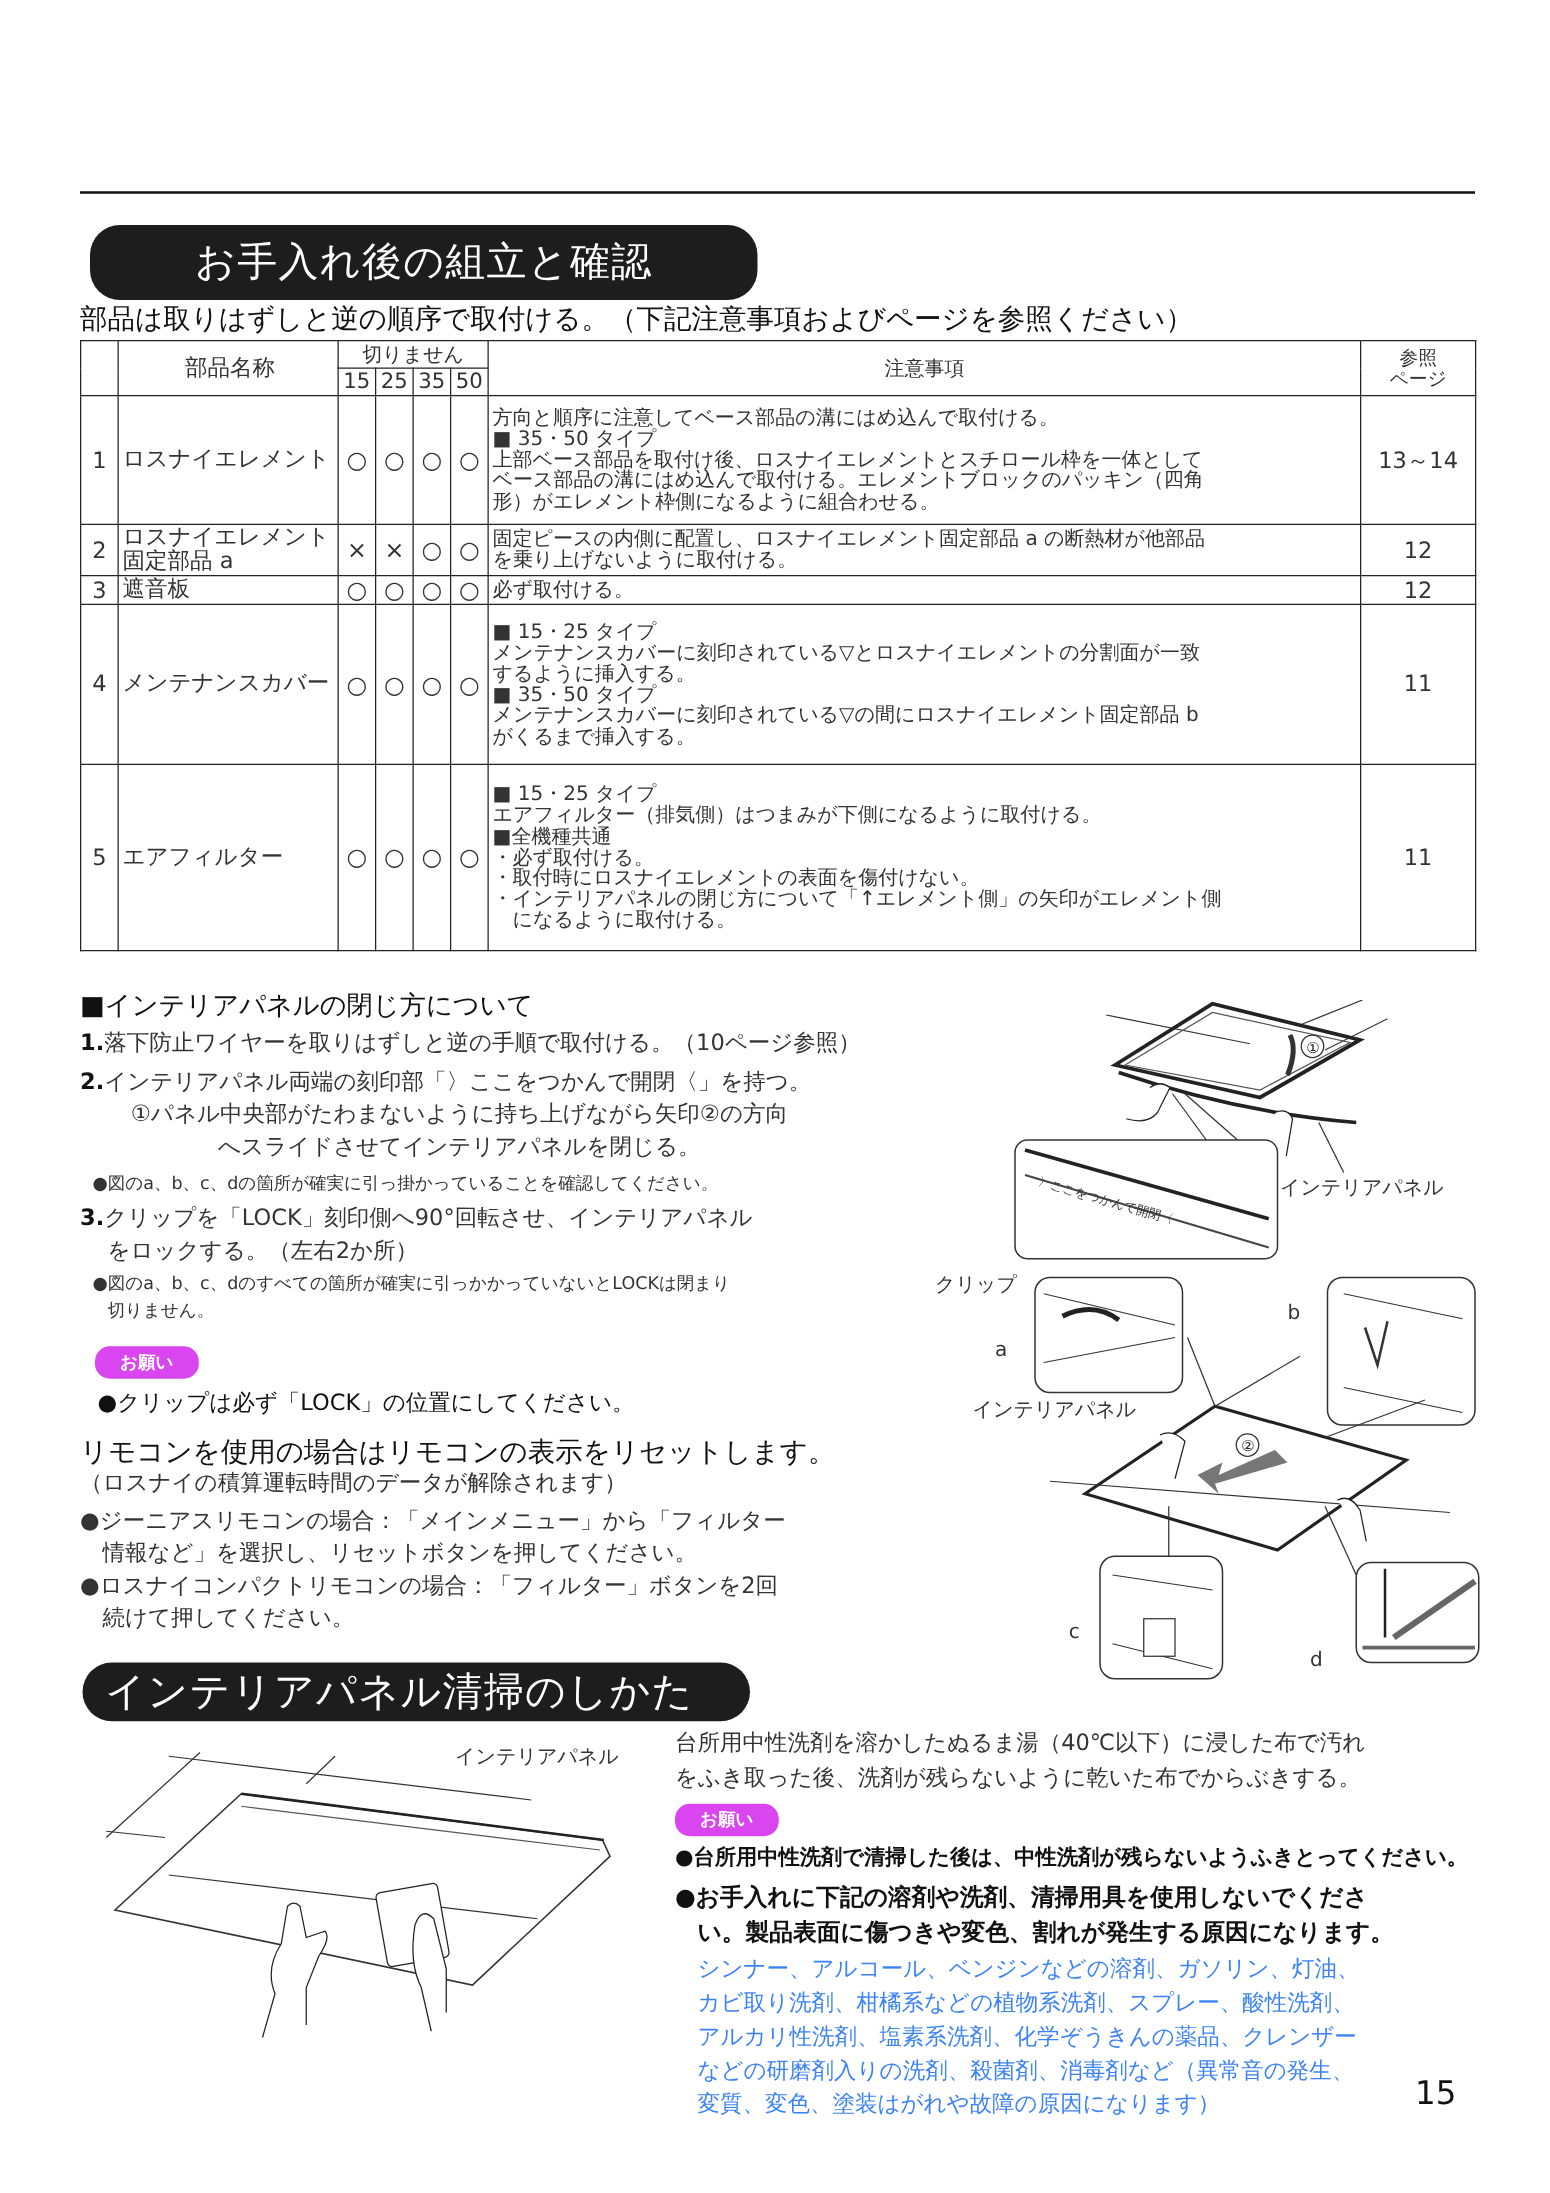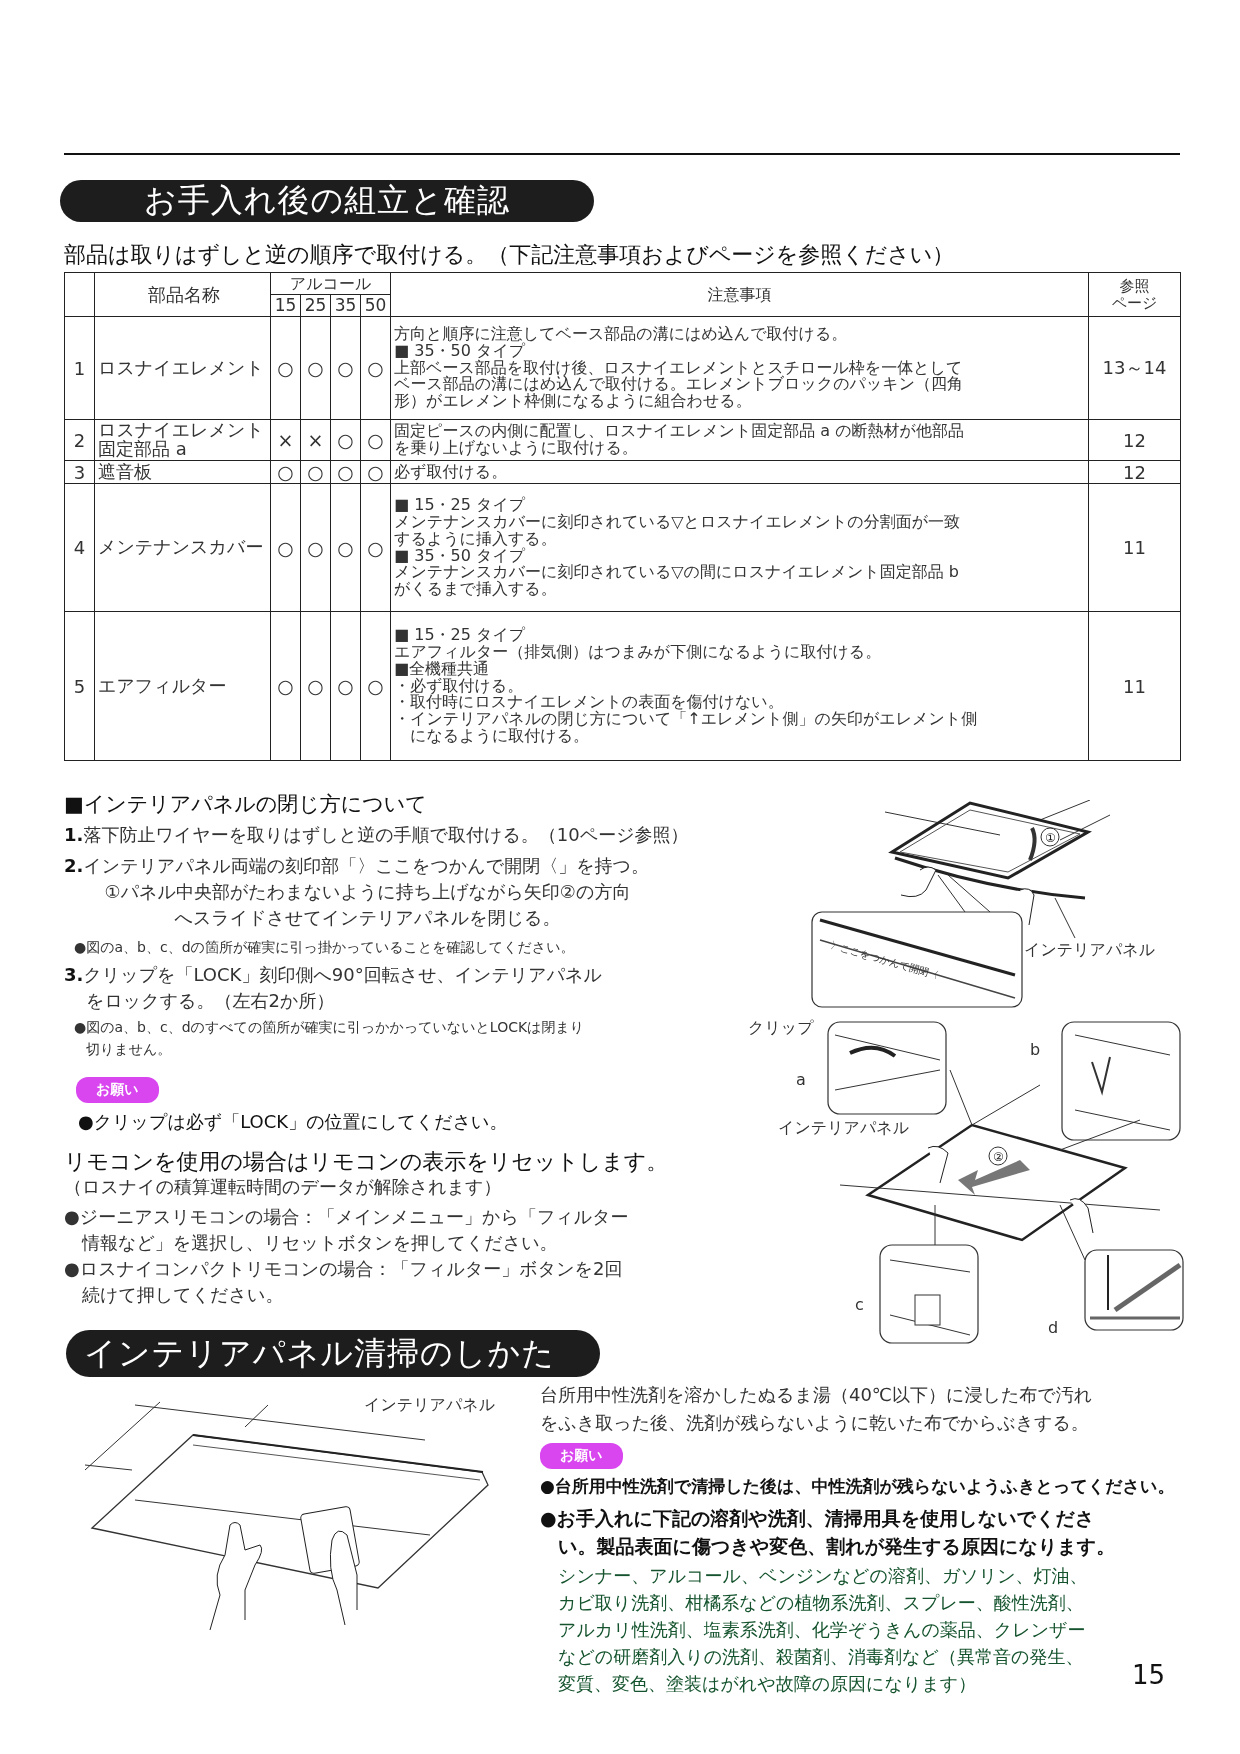--- a/index.html
+++ b/index.html
@@ -6,21 +6,21 @@
   html, body { width: 1240px; height: 1754px; background: #ffffff; }
   body { position: relative; font-family: "DejaVu Sans", "Liberation Sans", sans-serif; color: #1a1a1a; overflow: hidden; }
 
   .top-rule { position: absolute; left: 64px; top: 153px; width: 1116px; height: 2px; background: #111; }
 
   .section-pill {
     position: absolute; background: #1d1d1d; color: #fff;
     border-radius: 24px; display: flex; align-items: center; justify-content: center;
     font-weight: normal; letter-spacing: 1px;
   }
-  .pill-1 { left: 60px; top: 180px; width: 534px; height: 42px; font-size: 32px; }
+  .pill-1 { left: 72px; top: 180px; width: 534px; height: 60px; font-size: 32px; }
   .pill-2 { left: 66px; top: 1330px; width: 534px; height: 47px; font-size: 32px; justify-content: flex-start; padding-left: 18px; }
 
   .subtitle { position: absolute; left: 64px; top: 240px; font-size: 22px; color: #111; white-space: nowrap; }
 
   table.parts {
     position: absolute; left: 64px; top: 272px; width: 1117px;
     border-collapse: collapse; font-size: 15.5px; color: #333;
   }
   table.parts td, table.parts th { border: 1.5px solid #222; font-weight: normal; vertical-align: middle; }
   table.parts th { text-align: center; line-height: 1.1; }
@@ -39,41 +39,41 @@
   .onegai {
     position: absolute; background: #d946ef; color: #fff; border-radius: 12px;
     font-size: 14px; font-weight: bold; padding: 2px 20px; height: 26px; display: flex; align-items: center;
   }
   .bold-line { position: absolute; font-size: 18px; font-weight: bold; color: #111; }
   .remote-title { position: absolute; left: 64px; top: 1147px; font-size: 22px; color: #111; }
   .remote-text { position: absolute; left: 64px; font-size: 18px; color: #333; line-height: 26px; }
 
   .clean-text { position: absolute; left: 540px; top: 1381px; font-size: 18px; color: #333; line-height: 28px; }
   .clean-bold { position: absolute; left: 540px; font-size: 17px; font-weight: bold; color: #111; line-height: 28px; }
-  .clean-list { position: absolute; left: 558px; top: 1562px; font-size: 18px; color: #14532d; line-height: 27px; }
+  .clean-list { position: absolute; left: 558px; top: 1562px; font-size: 18px; color: #3b82f6; line-height: 27px; }
 
   .page-no { position: absolute; left: 1132px; top: 1660px; font-size: 26px; color: #111; }
 
   .fig { position: absolute; }
   .fig-label { position: absolute; font-size: 16px; color: #333; white-space: nowrap; }
 </style>
 </head>
 <body>
 
 <div class="top-rule"></div>
 
 <div class="section-pill pill-1">お手入れ後の組立と確認</div>
 <div class="subtitle">部品は取りはずしと逆の順序で取付ける。（下記注意事項およびページを参照ください）</div>
 
 <table class="parts">
   <tbody>
       <tr>
     <th class="col-no" rowspan="2"></th>
     <th class="col-name" rowspan="2" style="text-align:center;">部品名称</th>
-    <th colspan="4" style="font-size:16px;height:22px;">アルコール</th>
+    <th colspan="4" style="font-size:16px;height:22px;">切りません</th>
     <th rowspan="2" style="font-size:16px;">注意事項</th>
     <th class="col-ref" rowspan="2" style="font-size:15px;">
       <span style="display:block">参照</span>
       <span style="display:block">ページ</span>
     </th>
   </tr>
   <tr>
     <th class="col-t" style="font-size:17px;height:22px;">15</th>
     <th class="col-t" style="font-size:17px;">25</th>
     <th class="col-t" style="font-size:17px;">35</th>

